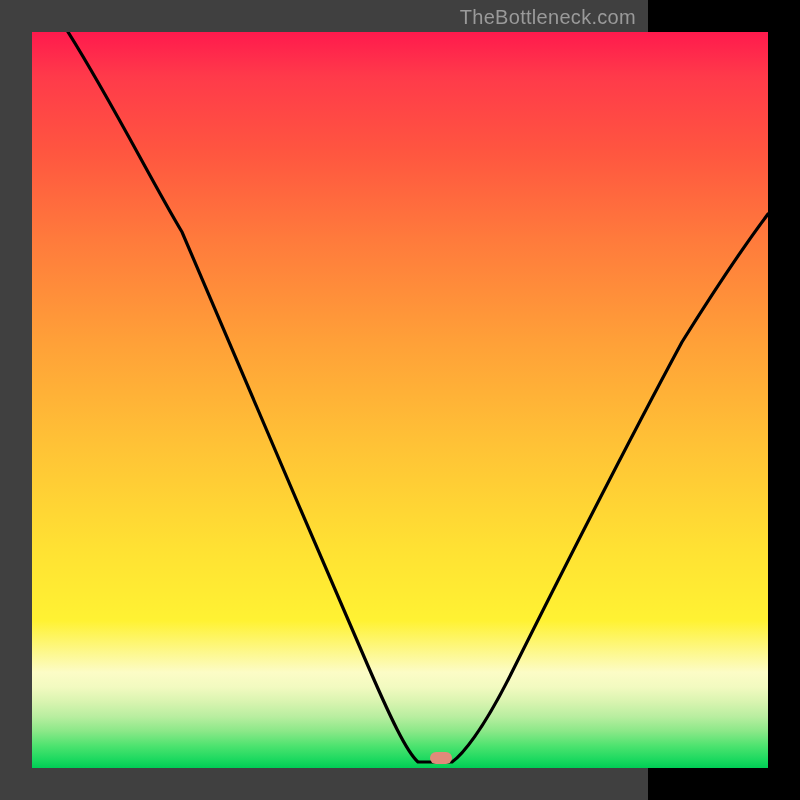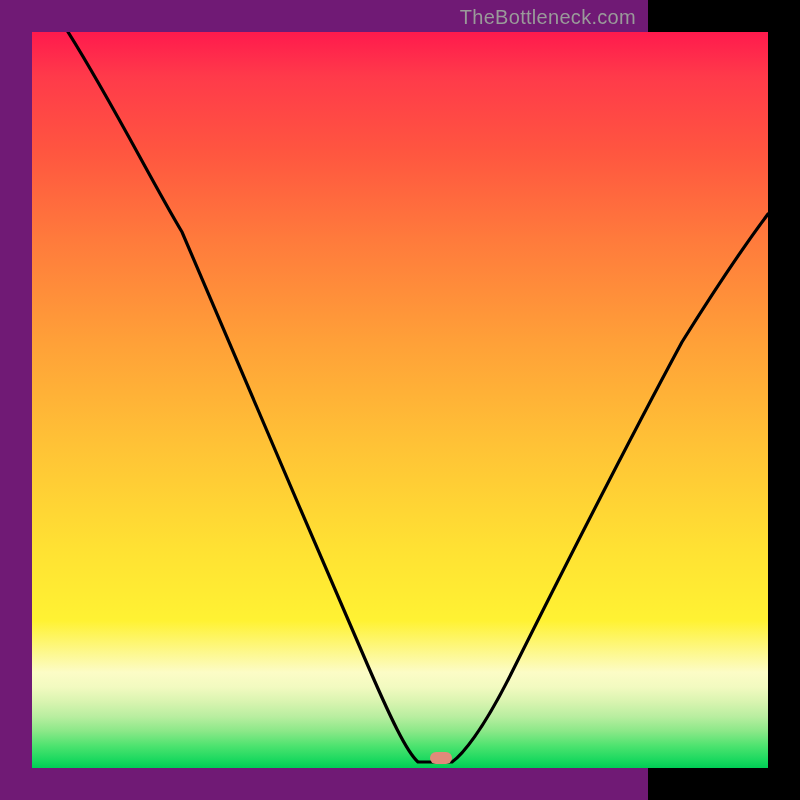--- a/index.html
+++ b/index.html
@@ -8,21 +8,21 @@
     width: 800px;
     height: 800px;
     background: #000;
     font-family: Arial, Helvetica, sans-serif;
     overflow: hidden;
   }
   .frame {
     position: relative;
     width: 648px;
     height: 800px;
-    background: #701a75;
+    background: #404040;
   }
   .plot-area {
     position: absolute;
     left: 32px;
     top: 32px;
     width: 736px;
     height: 736px;
     background: linear-gradient(
       to bottom,
       #ff1a4d 0%,

